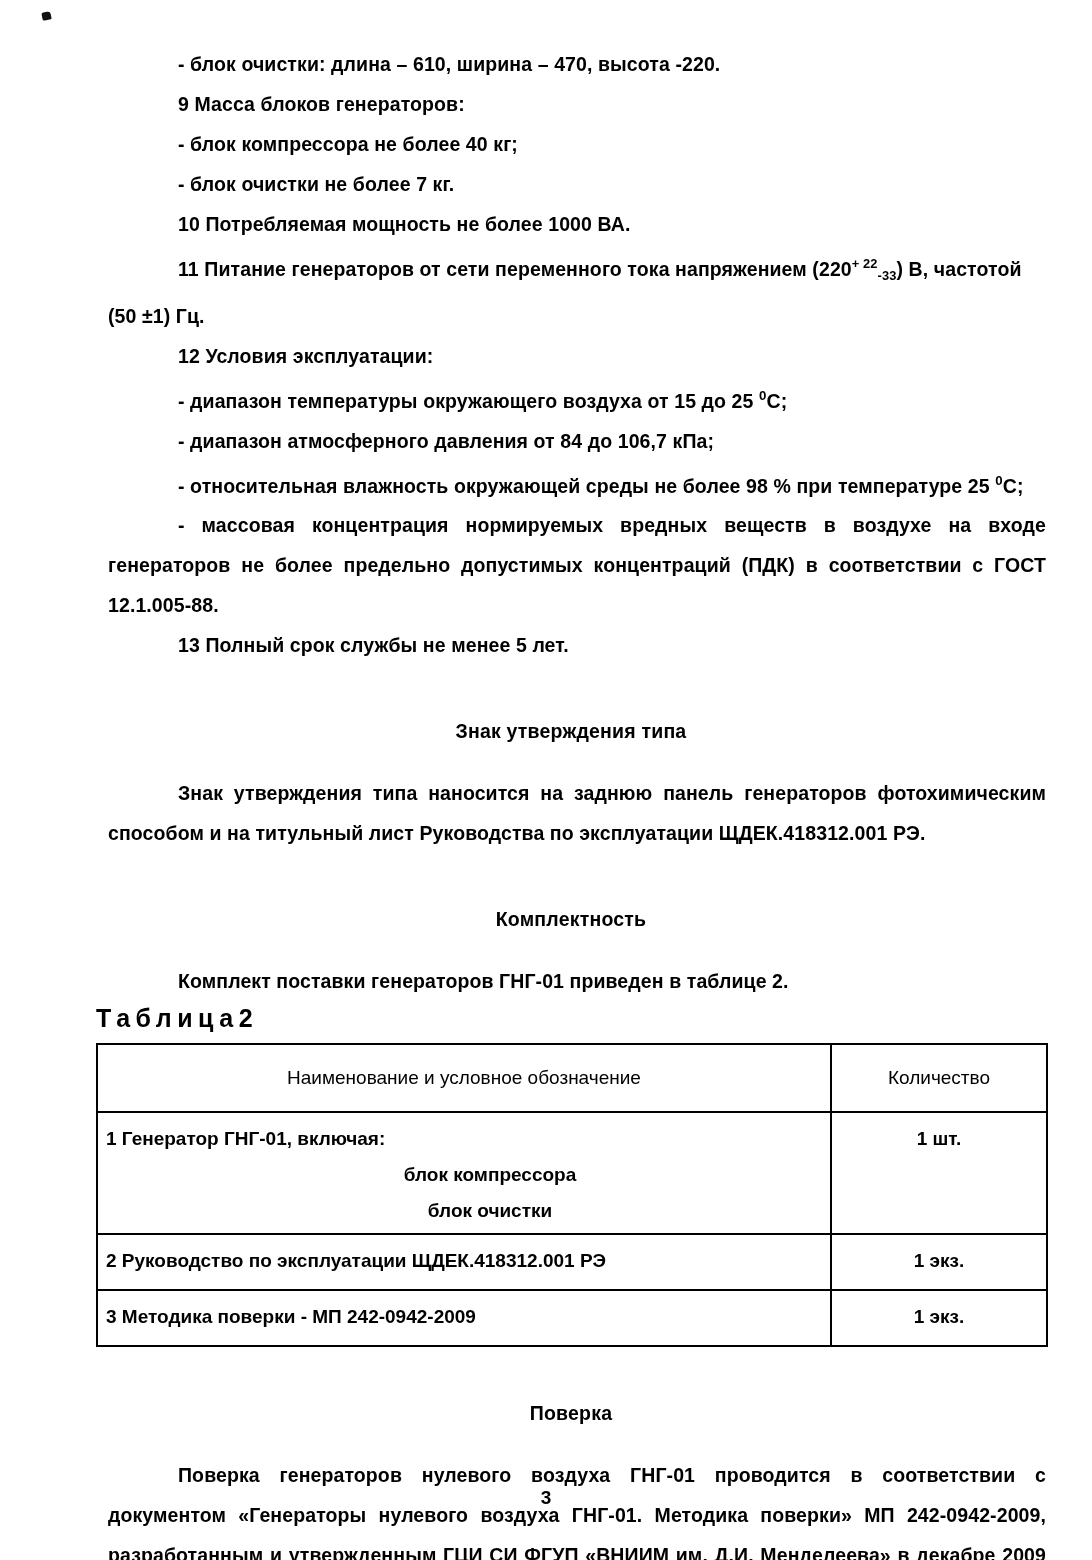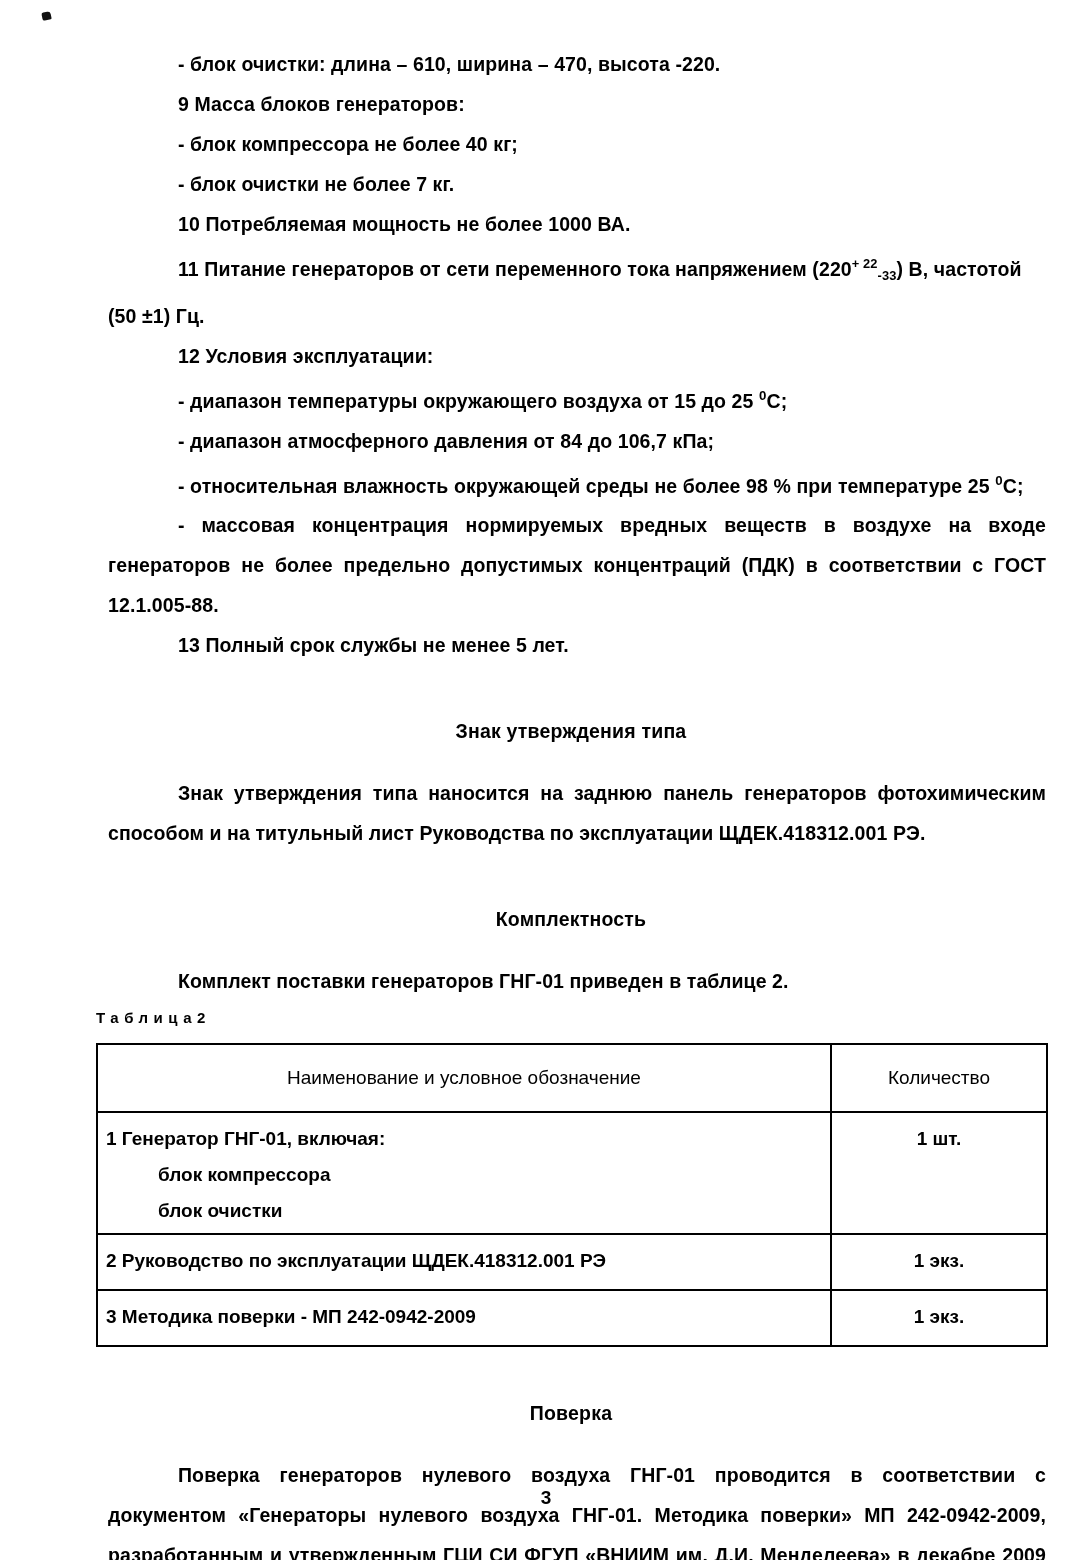--- a/index.html
+++ b/index.html
@@ -72,21 +72,21 @@
     font-size: 19.5px;
     line-height: 40px;
     font-weight: bold;
     text-align: center;
     letter-spacing: 0.2px;
   }
   .spacer-sm { height: 22px; }
   .spacer-lg { height: 46px; }
   .table-caption {
     margin: 0;
-    font-size: 15px;
+    font-size: 25px;
     line-height: 34px;
     font-weight: bold;
     letter-spacing: 5.5px;
   }
   table.kit {
     border-collapse: collapse;
     width: 950px;
     margin-top: 8px;
     table-layout: fixed;
     border-radius: 10px;
@@ -116,20 +116,21 @@
     padding: 8px 8px 4px 8px;
     line-height: 36px;
   }
   table.kit td.cell-qty {
     padding: 8px 8px 10px 8px;
     line-height: 36px;
     text-align: center;
   }
   .sub-item {
     padding-left: 52px;
+    text-align: center;
   }
   .pagenum {
     position: absolute;
     left: 0;
     top: 1487px;
     width: 1092px;
     text-align: center;
     font-size: 19px;
     font-weight: bold;
   }

